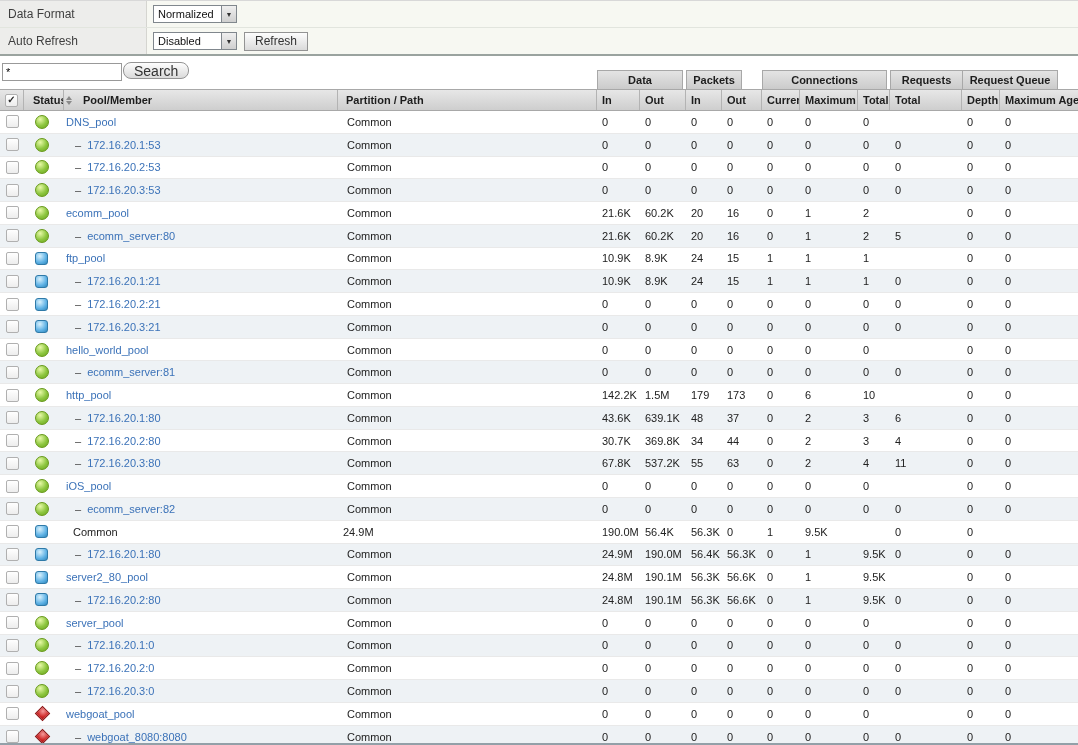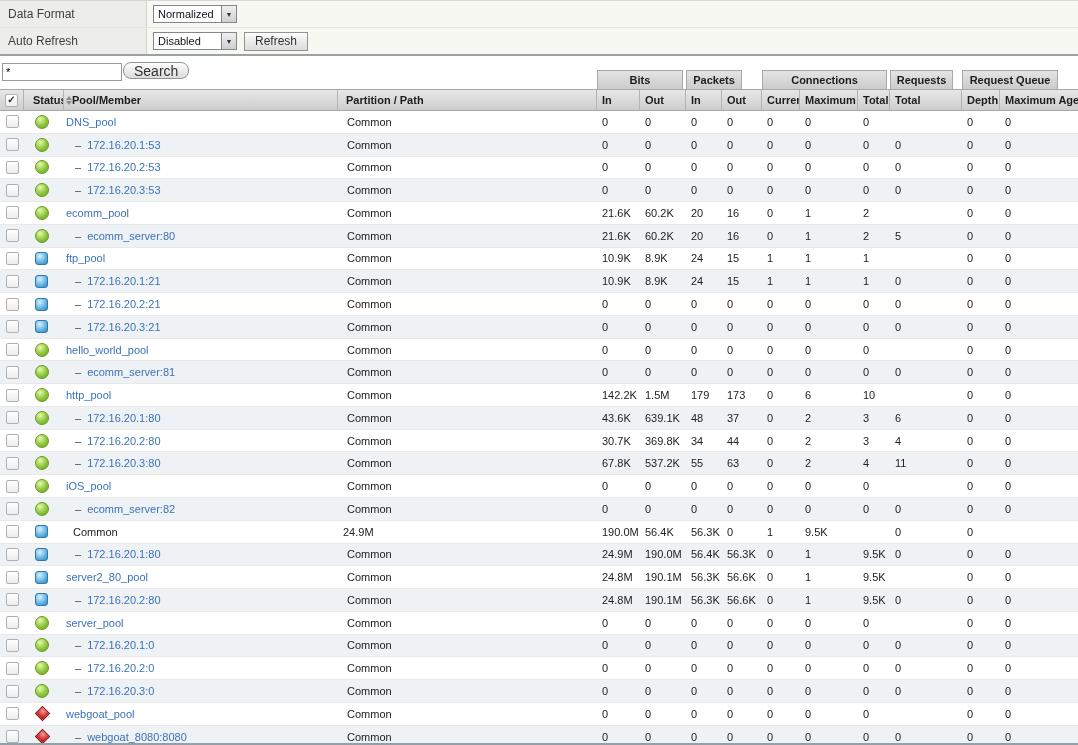--- a/index.html
+++ b/index.html
@@ -44,38 +44,38 @@
   .search-btn{position:absolute;left:123px;top:6px;height:17px;border-radius:8px;font-size:14px;}
   .grp{
     position:absolute;bottom:0;height:19px;box-sizing:border-box;
     background:linear-gradient(#e4e4e4,#cbcbcb);border:1px solid #a8a8a8;border-bottom:none;
     display:flex;align-items:center;justify-content:center;
     font-weight:bold;font-size:11px;color:#1d1d1d;
   }
   .grp-bits{left:597px;width:86px;}
   .grp-packets{left:686px;width:56px;}
   .grp-connections{left:762px;width:125px;}
-  .grp-requests{left:890px;width:63px;}
+  .grp-requests{left:890px;width:73px;}
   .grp-rq{left:962px;width:96px;}
   
   .hdr-row, .t-row{
     display:grid;
     grid-template-columns:24px 40px 274px 259px 43px 46px 36px 40px 38px 58px 32px 72px 38px 78px;
   }
   .hdr-row{
     height:20px;background:linear-gradient(#e7e7e7,#cecece);
     border-top:1px solid #a8a8a8;border-bottom:1px solid #a8a8a8;
   }
   .hdr-cell{
     display:flex;align-items:center;font-weight:bold;color:#1d1d1d;
     border-right:1px solid #b3b3b3;box-sizing:border-box;overflow:hidden;white-space:nowrap;
   }
   .hdr-cell:last-child{border-right:none;}
   .hdr-num{padding-left:5px;}
-  .hdr-name{gap:0;padding-left:2px;}
+  .hdr-name{gap:11px;padding-left:2px;}
   .hdr-part{padding-left:8px;}
   .hdr-status{padding-left:9px;}
   .hdr-check{justify-content:center;}
   .sort-icon{display:flex;flex-direction:column;gap:1px;align-items:center;}
   .sort-icon .up{width:0;height:0;border-left:3px solid transparent;border-right:3px solid transparent;border-bottom:4px solid #8a8a8a;}
   .sort-icon .dn{width:0;height:0;border-left:3px solid transparent;border-right:3px solid transparent;border-top:4px solid #8a8a8a;}
   
   .cb{
     width:11px;height:11px;border:1px solid #b0b0b0;border-radius:2px;
     background:linear-gradient(#ffffff,#ededed);
@@ -127,21 +127,21 @@
         <span class="sel-arrow">▼</span>
       </div>
       <button class="btn">Refresh</button>
     </div>
   </div>
 </div>
 
 <div class="above">
   <input class="search-input" value="*" style="">
   <button class="btn search-btn">Search</button>
-  <div class="grp grp-bits">Bits</div>
+  <div class="grp grp-bits">Data</div>
   <div class="grp grp-packets">Packets</div>
   <div class="grp grp-connections">Connections</div>
   <div class="grp grp-requests">Requests</div>
   <div class="grp grp-rq">Request Queue</div>
 </div>
 
 <div class="hdr-row">
   <div class="hdr-cell hdr-check">
     <span class="cb">✓</span>
   </div>

